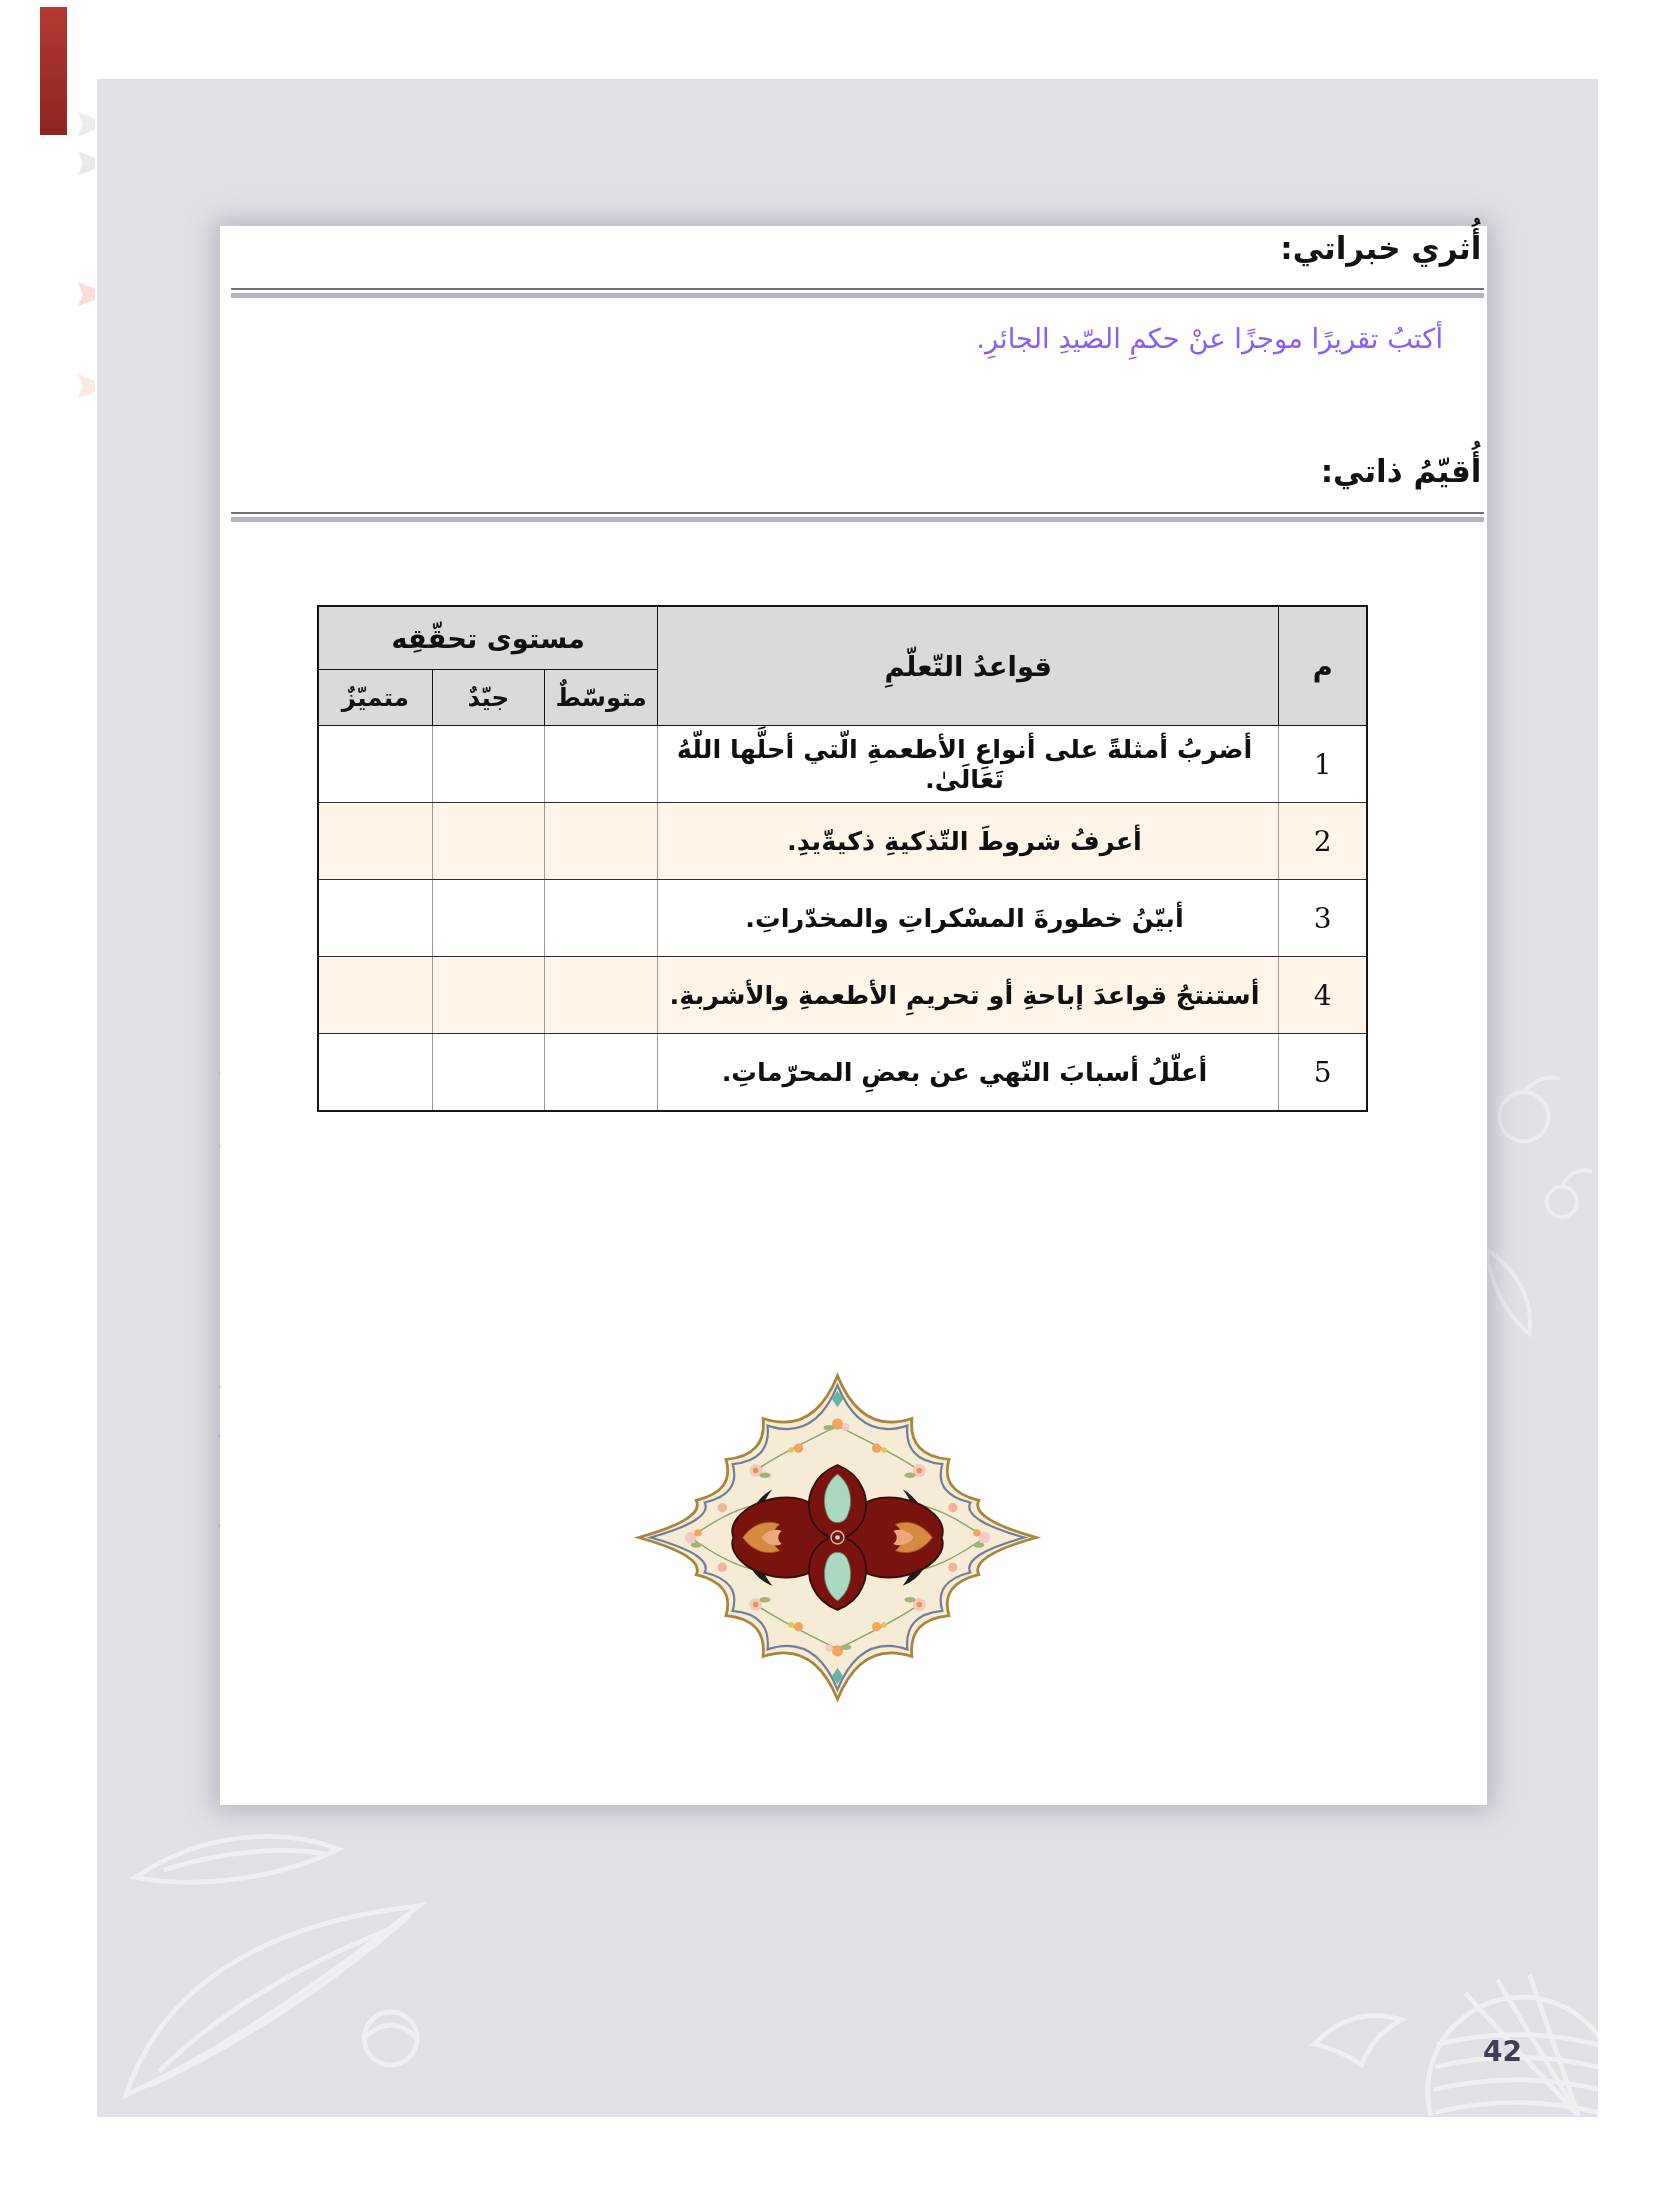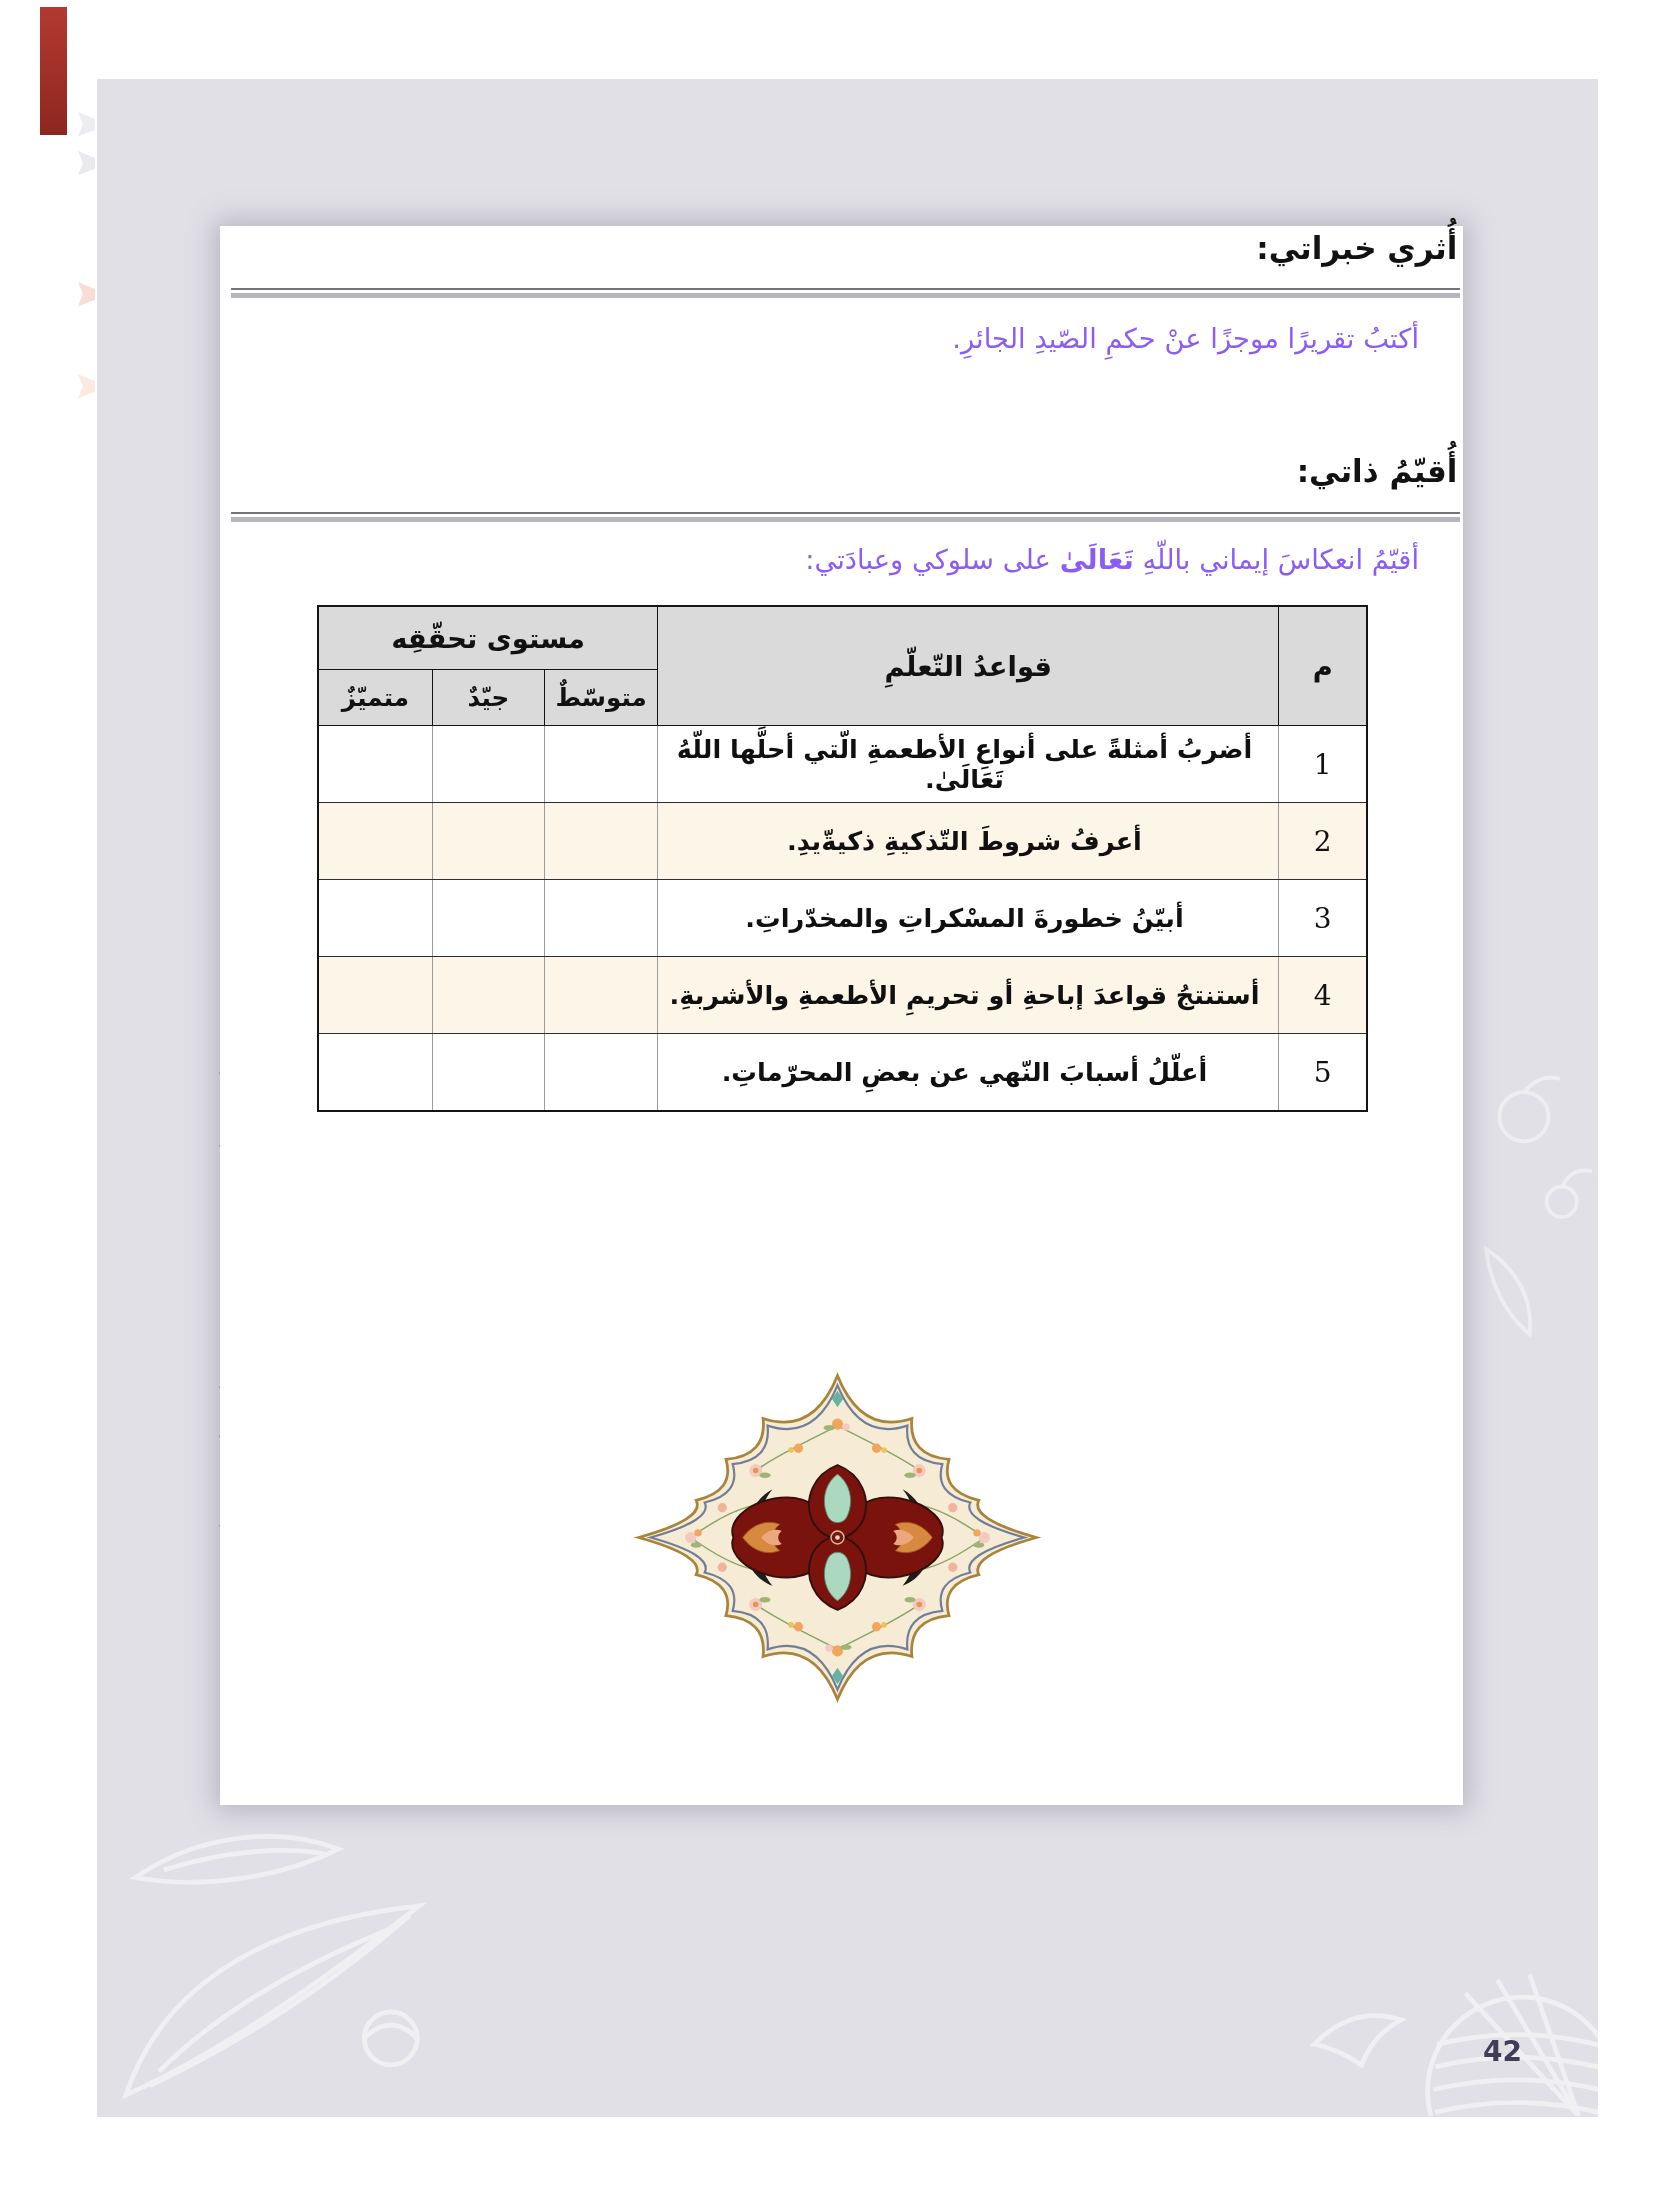--- a/index.html
+++ b/index.html
@@ -20,21 +20,21 @@
   .floral{position:absolute;opacity:.5;}
 
   
   .copyright{position:absolute;left:-434px;top:1097px;width:1136px;height:23px;
              transform:rotate(-90deg);text-align:center;
              font-size:14.7px;color:#98959f;letter-spacing:0.2px;white-space:nowrap;}
 
   
   .content-panel{position:absolute;left:220px;top:225px;width:1243px;height:1579px;
                  background:#ffffff;box-shadow:0 0 24.6px 5.7px rgba(108,106,128,.35);
-                 direction:rtl;}
+                 direction:rtl;padding-left:24px;}
 
   .h-section{position:absolute;right:5.7px;font-size:31px;font-weight:bold;color:#121212;
              white-space:nowrap;}
   .rule{position:absolute;left:11.4px;right:2.8px;}
   .rule .thin{height:0;border-top:2.4px solid #74717e;}
   .rule .thick{margin-top:2.8px;height:5.7px;background:#b6b4c3;}
   .body-line{position:absolute;right:44px;font-size:27.4px;color:#8b5cf6;white-space:nowrap;}
   .body-line b{font-weight:bold;}
 
   
@@ -117,23 +117,20 @@
       <div class="rule" style="top:62px;">
         <div class="thin"></div>
           <div class="thick"></div>
       </div>
       <div class="body-line" style="top:97px;">أكتبُ تقريرًا موجزًا عنْ حكمِ الصّيدِ الجائرِ.</div>
 
       <div class="h-section" style="top:227px;">أُقيّمُ ذاتي:</div>
       <div class="rule" style="top:286px;">
         <div class="thin"></div>
           <div class="thick"></div>
-      </div>
-      <div class="body-line" style="top:318px;">
-        <span>أقيّمُ انعكاسَ إيماني باللّهِ </span><b>تَعَالَىٰ</b><span> على سلوكي وعبادَتي:</span>
       </div>
 
       <table class="assess">
         <colgroup>
           <col style="width:88px">
             <col style="width:620px">
           <col style="width:113px">
             <col style="width:112px">
             <col style="width:114px">
         </colgroup>

